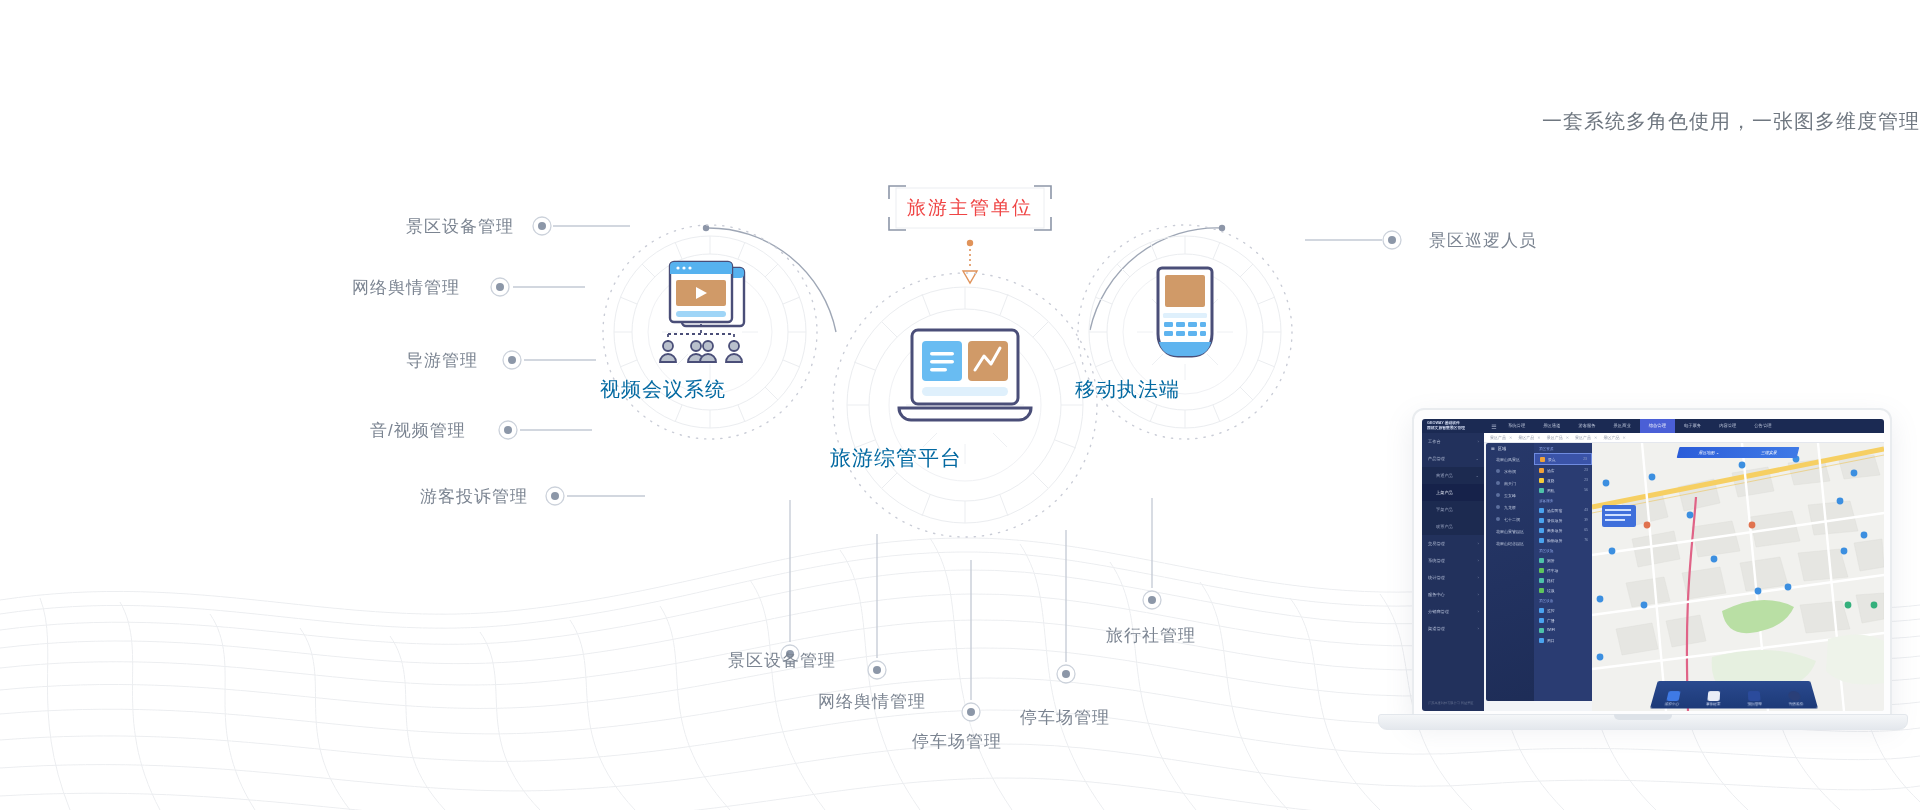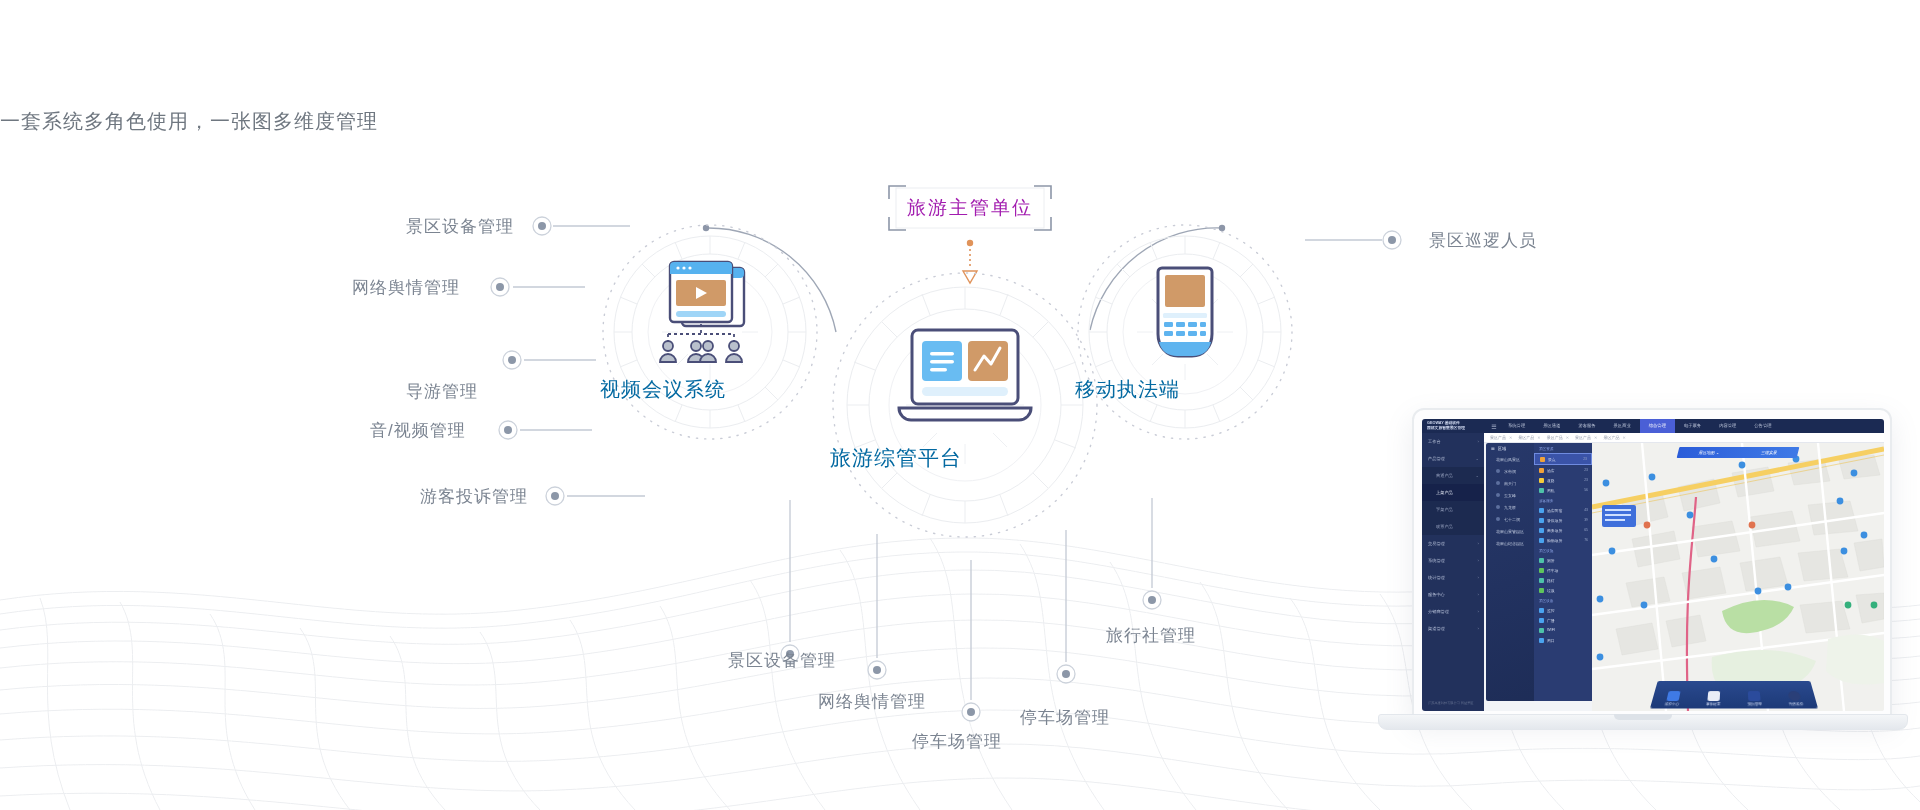--- a/index.html
+++ b/index.html
@@ -14,33 +14,33 @@
 
   
   #bgmesh{position:absolute;left:0;bottom:0;width:1920px;height:300px;opacity:.95;pointer-events:none;}
 
   
   .title{
     position:absolute;left:0;top:42px;width:1920px;text-align:center;
     font-size:36px;font-weight:bold;color:#333b44;letter-spacing:2px;
   }
   .subtitle{
-    position:absolute;left:0;top:108px;width:1920px;text-align:left;
+    position:absolute;left:0;top:108px;width:1920px;text-align:right;
     font-size:20px;color:#6f7780;letter-spacing:1px;
   }
 
   
   .auth-box{
     position:absolute;left:888px;top:185px;width:164px;height:46px;
   }
   .auth-box .frame{position:absolute;left:0;top:0;width:164px;height:46px;}
   .auth-box .label{
     position:absolute;left:0;top:0;width:164px;height:46px;
     display:flex;align-items:center;justify-content:center;
-    font-size:19px;color:#a21caf;letter-spacing:2px;
+    font-size:19px;color:#ef4444;letter-spacing:2px;
   }
   .auth-arrow{position:absolute;left:955px;top:238px;width:30px;height:48px;}
 
   
   .node{position:absolute;}
   .node .ring{position:absolute;left:0;top:0;}
   .node-icon{position:absolute;display:flex;align-items:center;justify-content:center;}
   .node-label{
     position:absolute;width:100%;text-align:left;
     color:#0369a1;letter-spacing:1px;
@@ -414,21 +414,21 @@
             <rect x="51" y="67" width="6" height="5" rx="1.2"></rect>
         </g>
         <path d="M10 78 h52 c-2 9 -9 14 -18 14 h-16 c-9 0 -16 -5 -18 -14 z" fill="#5fb4ef"></path>
       </svg>
     </div>
   </div>
   <div class="node-label" style="position:absolute;left:1075px;top:376px;width:220px;font-size:20px;">移动执法端</div>
 
   <div class="lbl" style="left:406px;top:215px;">景区设备管理</div>
   <div class="lbl" style="left:352px;top:276px;">网络舆情管理</div>
-  <div class="lbl" style="left:406px;top:349px;margin-top:31px;">导游管理</div>
+  <div class="lbl" style="left:406px;top:349px;">导游管理</div>
   <div class="lbl" style="left:370px;top:419px;">音/视频管理</div>
   <div class="lbl" style="left:420px;top:485px;">游客投诉管理</div>
 
   <div class="lbl" style="left:1418px;top:229px;margin-left:11px;">景区巡逻人员</div>
 
   <div class="lbl" style="left:728px;top:649px;">景区设备管理</div>
   <div class="lbl" style="left:818px;top:690px;">网络舆情管理</div>
   <div class="lbl" style="left:912px;top:730px;">停车场管理</div>
   <div class="lbl" style="left:1020px;top:690px;margin-top:16px;">停车场管理</div>
   <div class="lbl" style="left:1106px;top:624px;">旅行社管理</div>

